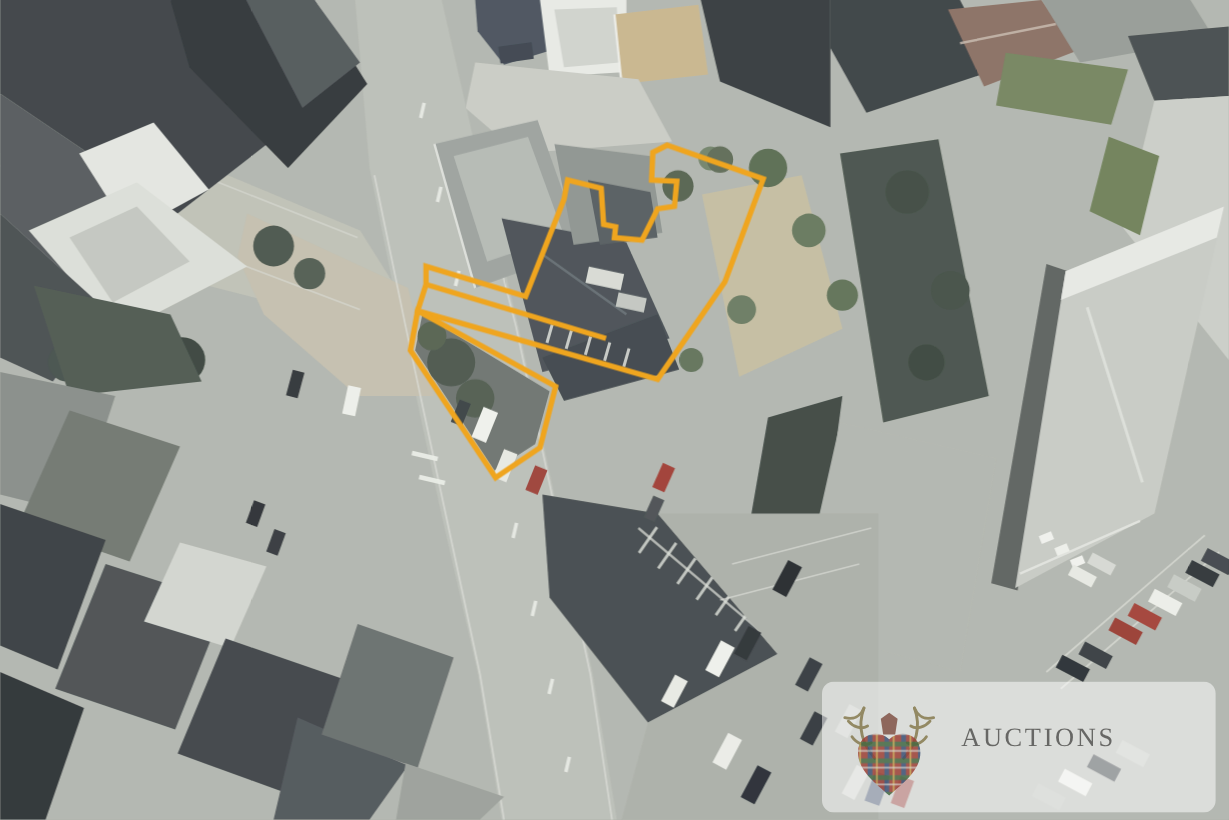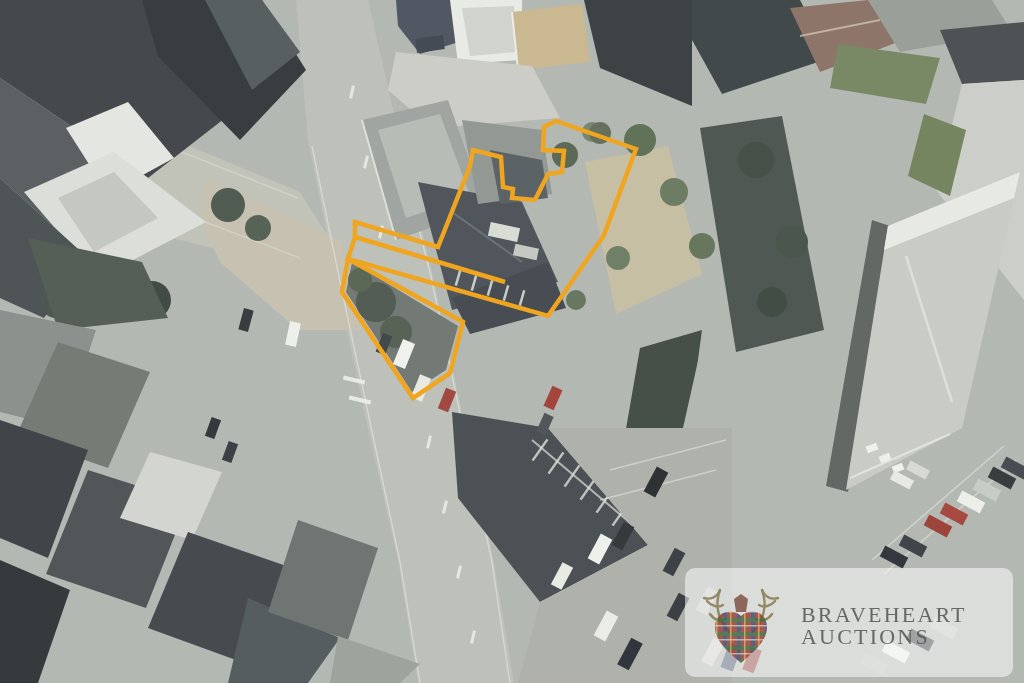--- a/index.html
+++ b/index.html
@@ -202,18 +202,17 @@
         <path d="M35,47 C30,50 23,48 19,42"></path>
         <path d="M62,60 C72,49 77,34 71,18"></path>
         <path d="M71,18 C74,25 80,28 87,26"></path>
         <path d="M68,33 C73,36 80,34 84,29"></path>
         <path d="M65,47 C70,50 77,48 81,42"></path>
       </g>
       <path d="M43,27 L50,22 L57,27 L55,40 L45,40 Z" fill="#7a4a3c" opacity="0.8"></path>
       <path d="M50,44 C40,35 24,40 24,55 C24,70 38,80 50,91 C62,80 76,70 76,55 C76,40 60,35 50,44 Z" fill="url(#tartan)" opacity="0.85"></path>
     </svg>
     <div class="wm-text" style="color: rgba(82, 82, 80, 0.85);">
-      <div>BRAVEHEART</div>
       <div>AUCTIONS</div>
     </div>
   </div>
 
 </div>
 
 </body></html>

